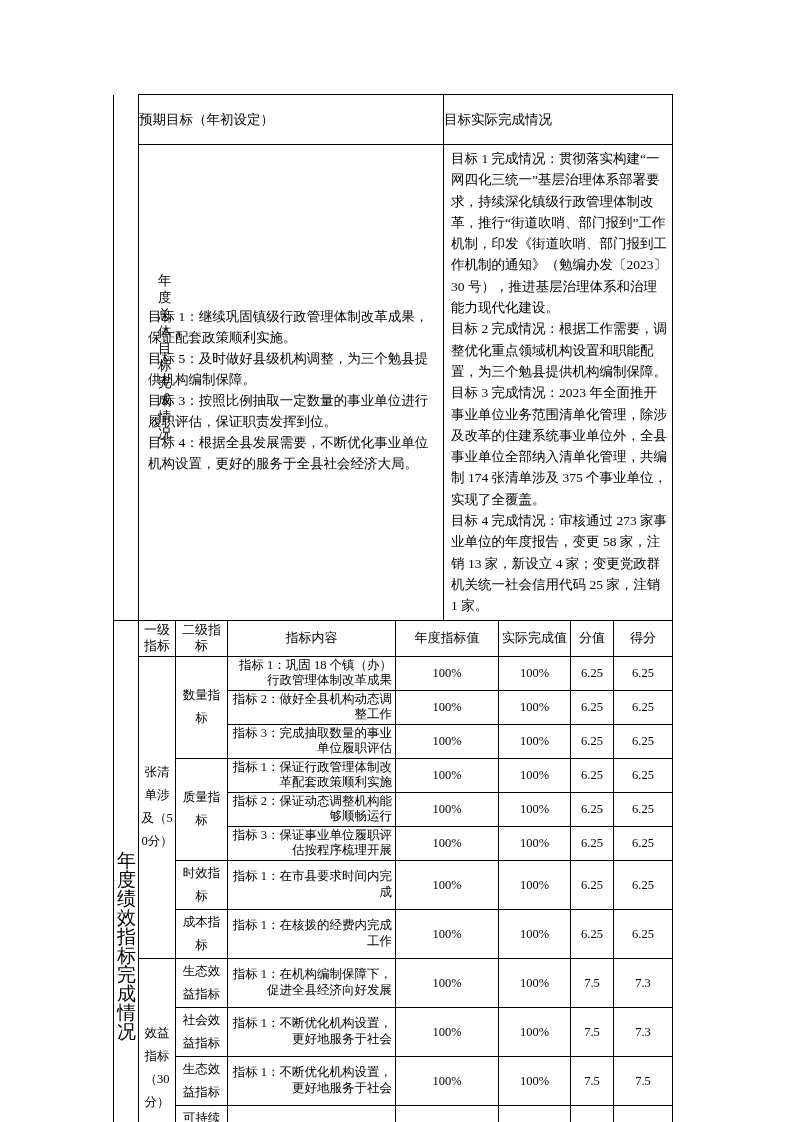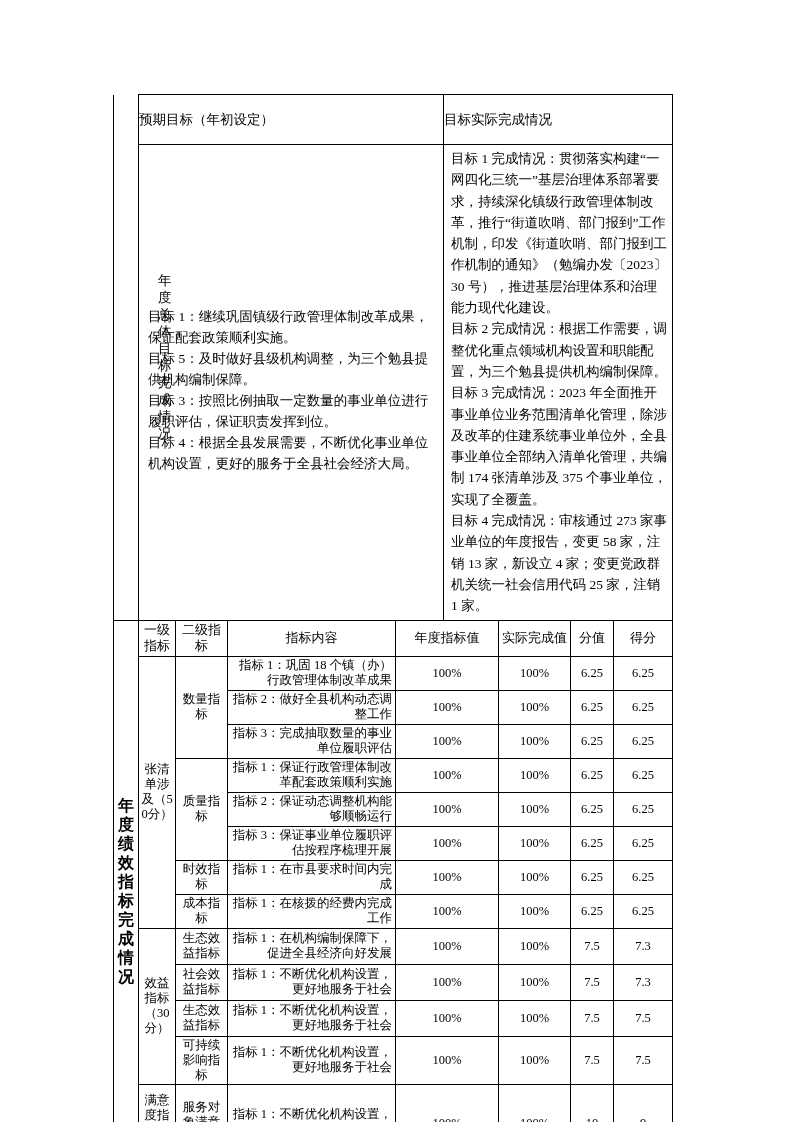--- a/index.html
+++ b/index.html
@@ -30,21 +30,21 @@
   
   .t1 td.no-bottom { border-bottom: none; }
   .t1 .side-cell { border-top: none; border-bottom: none; }
   .side-text {
     text-align: center;
     font-size: 13.5px;
     word-break: break-all;
     padding: 0 1px;
   }
   .s1 .side-text { line-height: 17px; margin-left: 43px; }
-  .s2-side { line-height: 19px; font-size: 16px; text-align: center; word-break: break-all; padding: 0 1px; font-weight: bold; }
+  .s2-side { line-height: 19px; font-size: 19px; text-align: center; word-break: break-all; padding: 0 1px; }
   .t1 .hdr {
     height: 50px;
     font-size: 13.5px;
   }
   .goals-cell {
     height: 307px;
     vertical-align: middle;
     padding: 20px 8px 4px 9px;
     font-size: 13.5px;
     line-height: 21px;
@@ -66,21 +66,21 @@
     text-align: center;
     padding: 1px 2px;
     line-height: 16px;
   }
   .t2 .hdr { font-size: 13px; line-height: 16px; }
   .t2 td.content {
     text-align: right;
     padding: 1px 3px 1px 4px;
     line-height: 15.5px;
   }
-  .t2 .lv { line-height: 15px; word-break: break-all; text-align: center; }
+  .t2 .lv { line-height: 23px; word-break: break-all; text-align: center; }
   .hr  { height: 36px; }
   .r33 { height: 33px; }
   .r36 { height: 36px; }
   .r40 { height: 40px; }
   .r77 { height: 77px; }
 </style>
 </head>
 <body>
 
 <div class="page">

